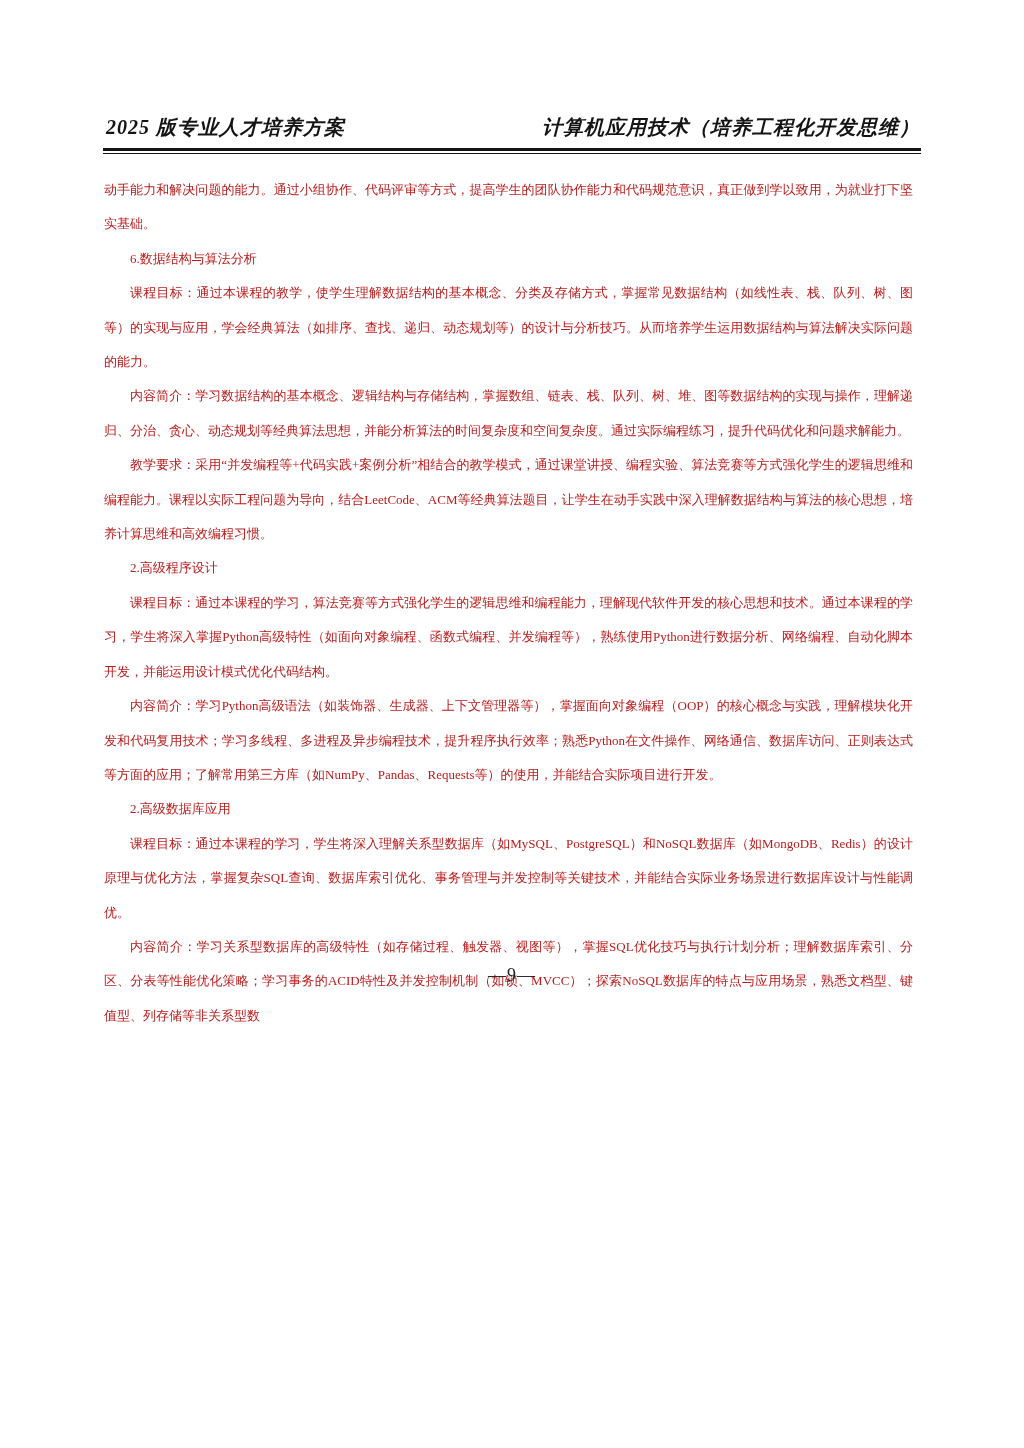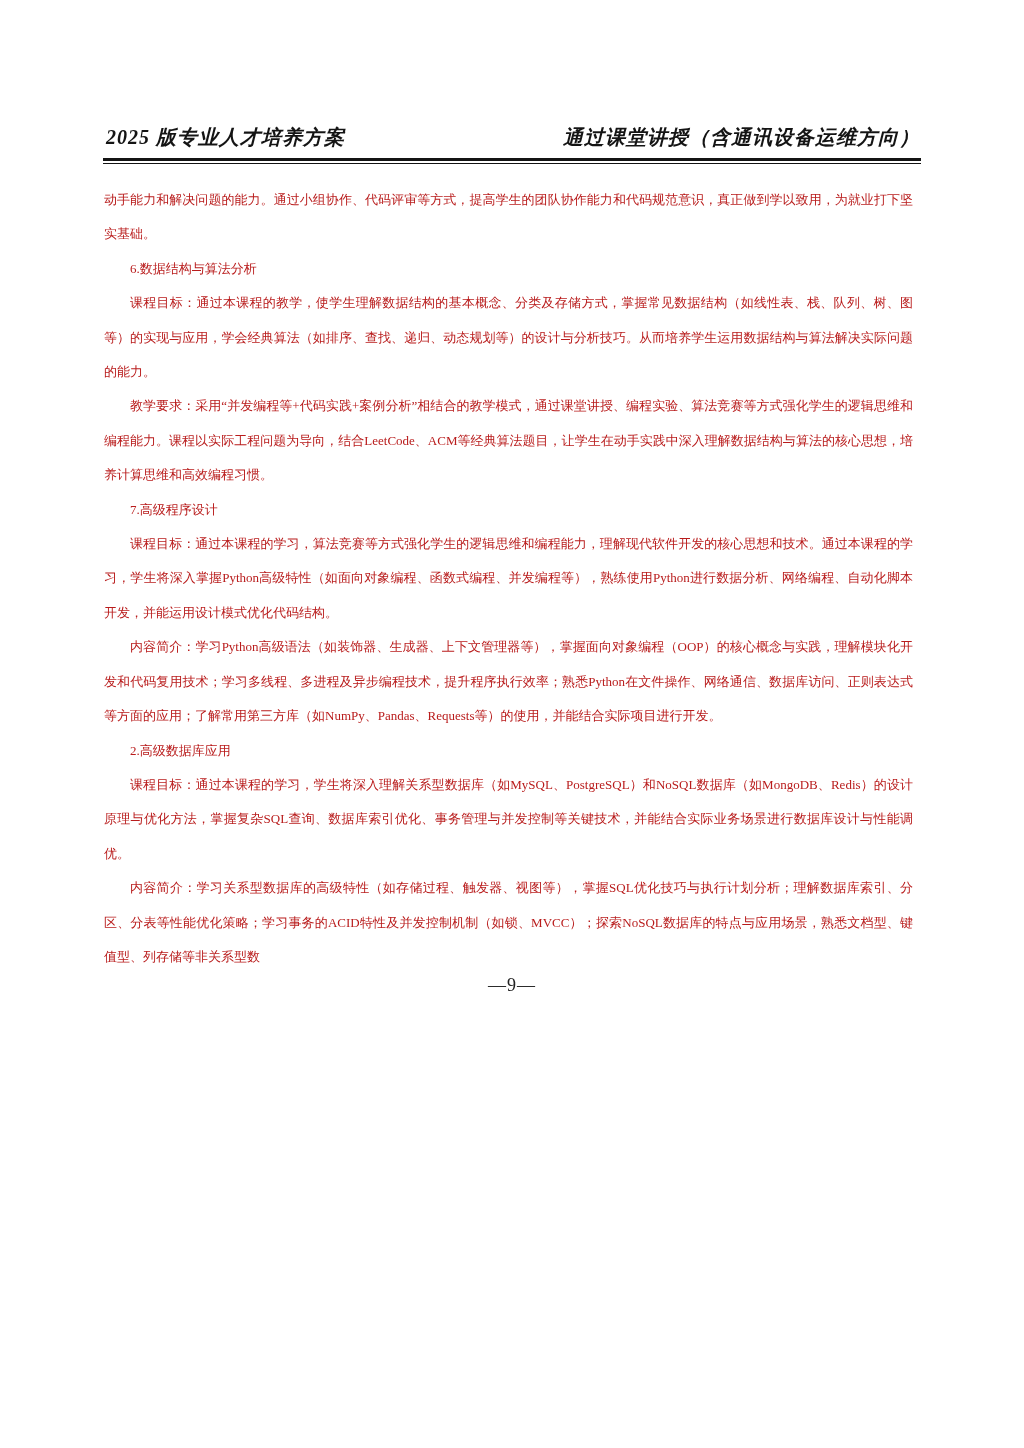--- a/index.html
+++ b/index.html
@@ -4,21 +4,21 @@
 <style>
   html, body {
     margin: 0;
     padding: 0;
     background: #ffffff;
   }
   .page {
     position: relative;
     width: 1024px;
     height: 1040px;
-    margin: 12px auto;
+    margin: 2px auto;
     background: #ffffff;
     color: #1b1b1b;
     overflow: hidden;
     font-family: "Liberation Serif", "DejaVu Serif", serif;
   }
   .header {
     display: flex;
     justify-content: space-between;
     align-items: flex-end;
     margin: 112px 104px 0 106px;
@@ -67,34 +67,35 @@
     letter-spacing: 1px;
   }
 </style>
 </head>
 <body>
 
 <div class="page">
 
   <div class="header">
     <span>2025 版专业人才培养方案</span>
-    <span>通过课堂讲授（含通讯设备运维方向）</span>
+    <span>计算机应用技术（培养工程化开发思维）</span>
   </div>
 
   <div class="header-rule">
     <div class="thick"></div>
     <div class="thin"></div>
   </div>
 
   <div class="content">
     <p class="para no-indent">动手能力和解决问题的能力。通过小组协作、代码评审等方式，提高学生的团队协作能力和代码规范意识，真正做到学以致用，为就业打下坚实基础。</p>
     <p class="para">6.数据结构与算法分析</p>
     <p class="para">课程目标：通过本课程的教学，使学生理解数据结构的基本概念、分类及存储方式，掌握常见数据结构（如线性表、栈、队列、树、图等）的实现与应用，学会经典算法（如排序、查找、递归、动态规划等）的设计与分析技巧。从而培养学生运用数据结构与算法解决实际问题的能力。</p>
+    <p class="para">内容简介：学习数据结构的基本概念、逻辑结构与存储结构，掌握数组、链表、栈、队列、树、堆、图等数据结构的实现与操作，理解递归、分治、贪心、动态规划等经典算法思想，并能分析算法的时间复杂度和空间复杂度。通过实际编程练习，提升代码优化和问题求解能力。</p>
     <p class="para">教学要求：采用“并发编程等+代码实践+案例分析”相结合的教学模式，通过课堂讲授、编程实验、算法竞赛等方式强化学生的逻辑思维和编程能力。课程以实际工程问题为导向，结合LeetCode、ACM等经典算法题目，让学生在动手实践中深入理解数据结构与算法的核心思想，培养计算思维和高效编程习惯。</p>
-    <p class="para">7.高级程序设计</p>
+    <p class="para">2.高级程序设计</p>
     <p class="para">课程目标：通过本课程的学习，算法竞赛等方式强化学生的逻辑思维和编程能力，理解现代软件开发的核心思想和技术。通过本课程的学习，学生将深入掌握Python高级特性（如面向对象编程、函数式编程、并发编程等），熟练使用Python进行数据分析、网络编程、自动化脚本开发，并能运用设计模式优化代码结构。</p>
     <p class="para">内容简介：学习Python高级语法（如装饰器、生成器、上下文管理器等），掌握面向对象编程（OOP）的核心概念与实践，理解模块化开发和代码复用技术；学习多线程、多进程及异步编程技术，提升程序执行效率；熟悉Python在文件操作、网络通信、数据库访问、正则表达式等方面的应用；了解常用第三方库（如NumPy、Pandas、Requests等）的使用，并能结合实际项目进行开发。</p>
     <p class="para">2.高级数据库应用</p>
     <p class="para">课程目标：通过本课程的学习，学生将深入理解关系型数据库（如MySQL、PostgreSQL）和NoSQL数据库（如MongoDB、Redis）的设计原理与优化方法，掌握复杂SQL查询、数据库索引优化、事务管理与并发控制等关键技术，并能结合实际业务场景进行数据库设计与性能调优。</p>
     <p class="para">内容简介：学习关系型数据库的高级特性（如存储过程、触发器、视图等），掌握SQL优化技巧与执行计划分析；理解数据库索引、分区、分表等性能优化策略；学习事务的ACID特性及并发控制机制（如锁、MVCC）；探索NoSQL数据库的特点与应用场景，熟悉文档型、键值型、列存储等非关系型数</p>
   </div>
 
   <div class="footer">
     <span>—9—</span>
   </div>

